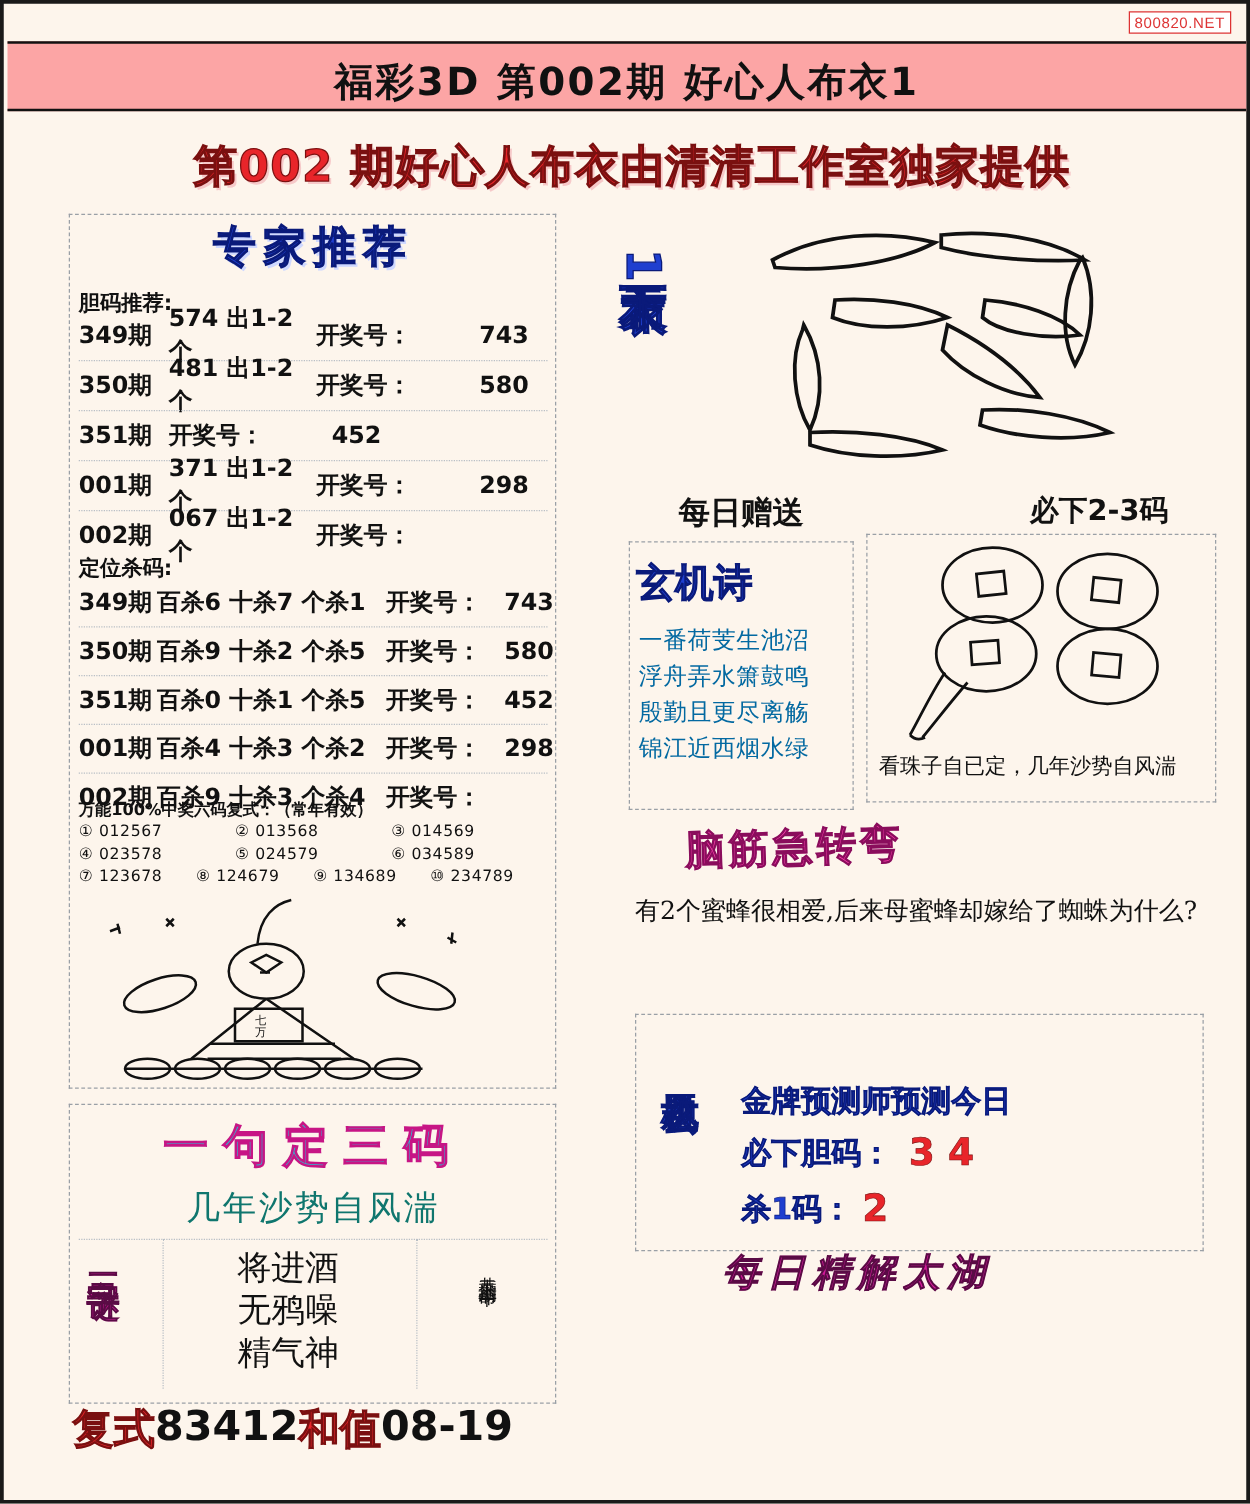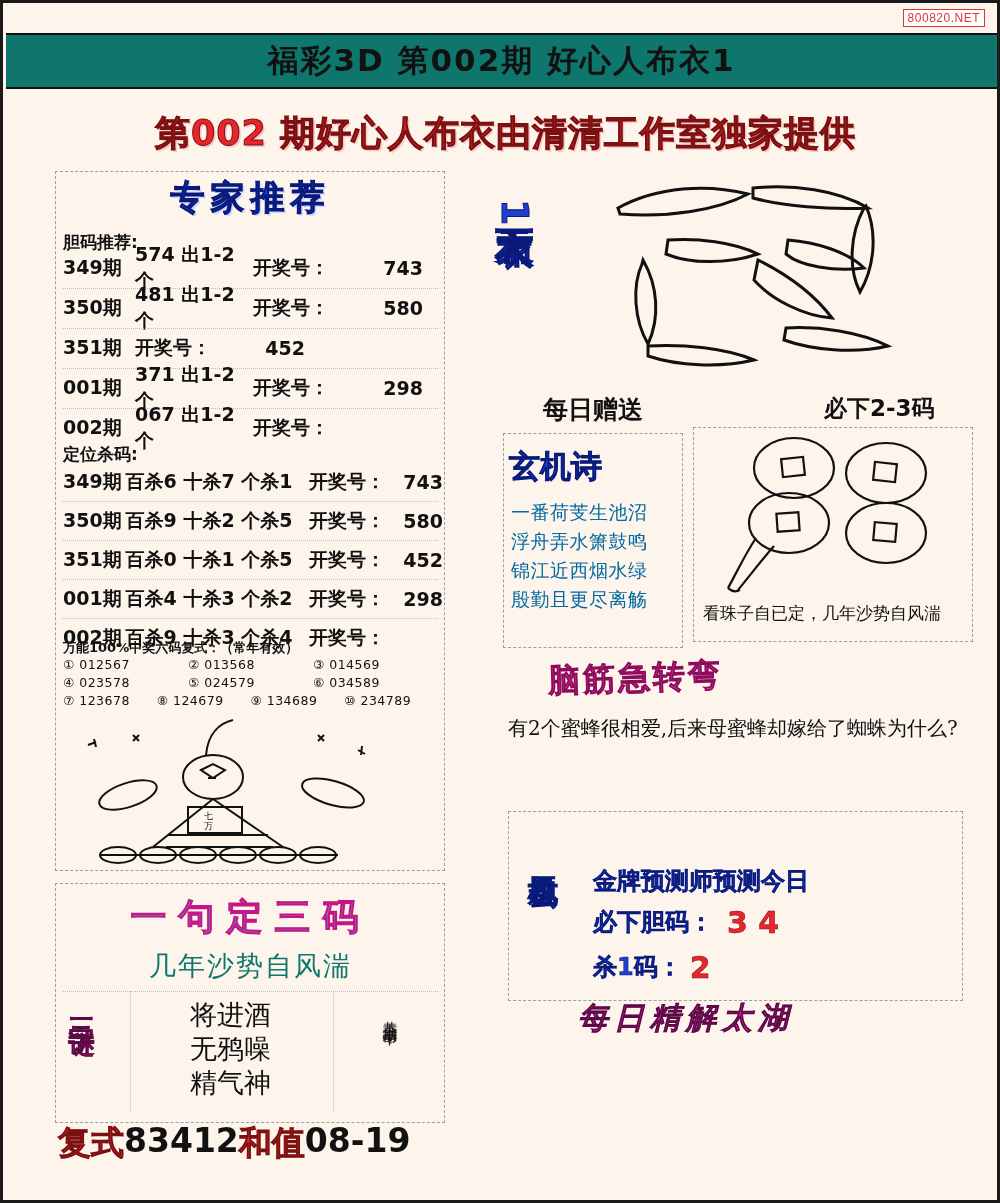--- a/index.html
+++ b/index.html
@@ -21,22 +21,22 @@
     border:1px solid #d33;
     color:#d33;
     font-size:12px;
     padding:1px 4px;
     letter-spacing:0.5px;
     background:#fff;
   }
   .title-bar{
     position:absolute;left:3px;top:30px;width:991px;height:52px;
     border-top:2px solid #111;border-bottom:2px solid #111;
-    display:flex;align-items:center;justify-content:center;
-    background:#0f766e;
+    display:flex;align-items:flex-end;justify-content:center;
+    background:#fca5a5;
   }
   .title-bar .t{
     font-size:31px;font-weight:bold;color:#111;letter-spacing:2px;
     font-family:"DejaVu Sans","Liberation Sans",sans-serif;
   }
   .headline{
     position:absolute;left:40px;top:106px;width:925px;height:48px;
     display:flex;align-items:center;justify-content:center;
   }
   .headline .h{
@@ -445,22 +445,22 @@
   </div>
 
   <div class="daily-gift">每日赠送</div>
   <div class="must-code">必下2-3码</div>
 
   <div class="poem-box"></div>
   <div class="poem-title">玄机诗</div>
   <div class="poem-lines">
     <div>一番荷芰生池沼</div>
     <div>浮舟弄水箫鼓鸣</div>
+    <div>殷勤且更尽离觞</div>
     <div>锦江近西烟水绿</div>
-    <div>殷勤且更尽离觞</div>
   </div>
 
   <div class="coin-box">
     <svg width="278" height="165" viewBox="0 0 278 165">
       <g stroke="#111" fill="none" stroke-width="2.2">
         <ellipse cx="100" cy="40" rx="40" ry="30"></ellipse>
         <rect x="88" y="30" width="22" height="18" transform="rotate(-6 99 39)"></rect>
         <ellipse cx="192" cy="45" rx="40" ry="30"></ellipse>
         <rect x="180" y="35" width="22" height="18" transform="rotate(6 191 44)"></rect>
         <ellipse cx="95" cy="95" rx="40" ry="30"></ellipse>

